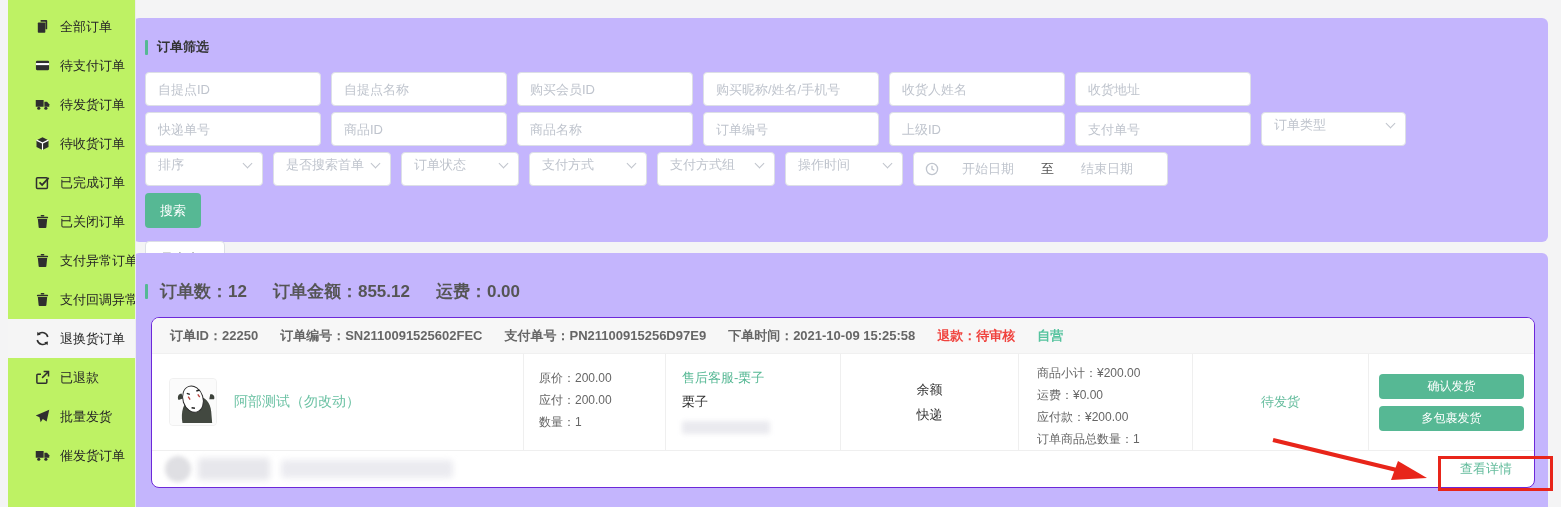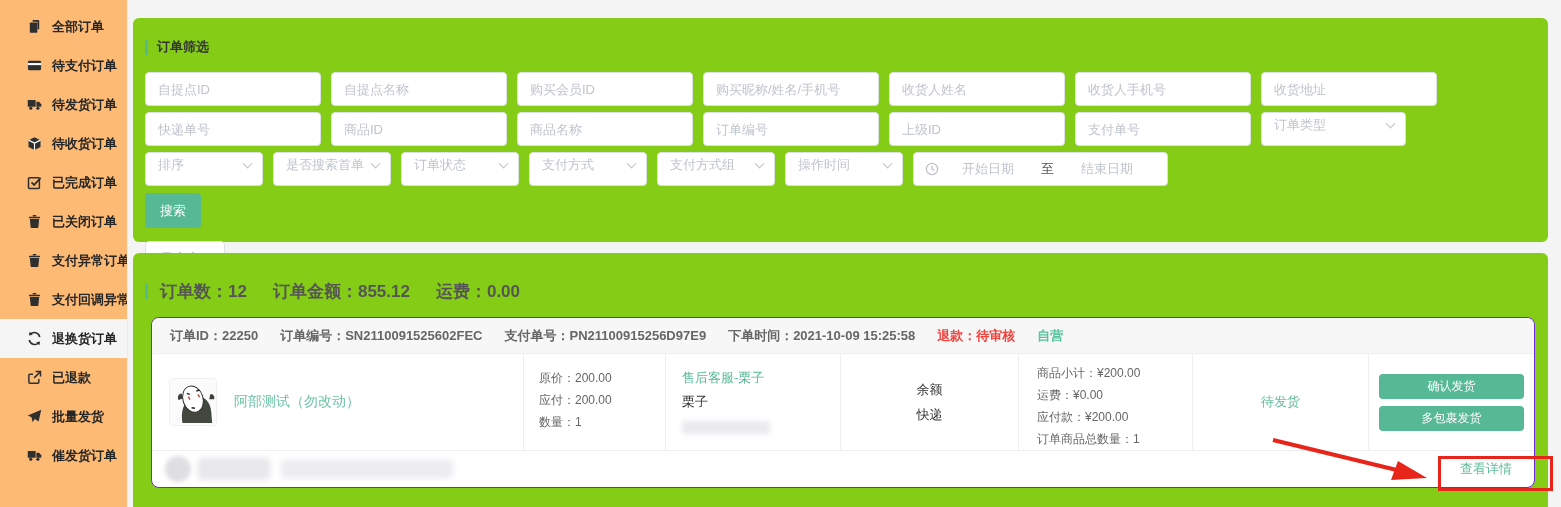--- a/index.html
+++ b/index.html
@@ -5,34 +5,34 @@
   * { margin:0; padding:0; box-sizing:border-box; }
   html,body { width:1561px; height:507px; }
   body {
     position:relative; overflow:hidden;
     background:#f4f4f5;
     font-family:"Liberation Sans","DejaVu Sans",sans-serif;
     color:#333;
   }
   
   .sidebar {
-    position:absolute; left:0; top:0; width:127px; height:507px;
-    background:#fdba74; box-shadow:1px 0 0 #ececee; z-index:3;
-    padding-top:7px; overflow:hidden;font-weight:bold;
+    position:absolute; left:8px; top:0; width:127px; height:507px;
+    background:#bef264; box-shadow:1px 0 0 #ececee; z-index:3;
+    padding-top:7px; overflow:hidden;
   }
   .side-item {
     height:39px; display:flex; align-items:center; gap:10px;
     padding-left:27px; font-size:13px; color:#262626;
     cursor:pointer; white-space:nowrap;
   }
   .side-item.active { background:#f5f5f5; }
   .side-item svg { flex:0 0 auto; }
   
   .main { position:absolute; left:133px; top:0; width:1415px; height:507px; }
-  .card { background:#84cc16; border-radius:6px; position:absolute; left:0; width:1415px; }
+  .card { background:#c4b5fd; border-radius:6px; position:absolute; left:0; width:1415px; }
   .filter-card { top:18px; height:224px; }
   .orders-card { top:253px; height:254px; border-radius:6px 6px 0 0; }
   .sec-title {
     position:absolute; left:12px; top:20px;
     display:flex; align-items:center; gap:9px;
     font-size:13px; font-weight:bold; color:#333;
   }
   .gbar { width:3px; height:15px; background:#56b894; border-radius:1px; }
   .f-row { position:absolute; left:12px; display:flex; gap:10px; }
   .row1 { top:54px; } .row2 { top:94px; } .row3 { top:134px; }
@@ -227,21 +227,20 @@
       <span class="gbar"></span>
       <span>订单筛选</span>
     </div>
 
     <div class="f-row row1">
       <input class="inp" placeholder="自提点ID" style="">
       <input class="inp" placeholder="自提点名称" style="">
       <input class="inp" placeholder="购买会员ID" style="">
       <input class="inp" placeholder="购买昵称/姓名/手机号" style="">
       <input class="inp" placeholder="收货人姓名" style="">
-      <input class="inp" placeholder="收货人手机号" style="">
       <input class="inp" placeholder="收货地址" style="">
     </div>
 
     <div class="f-row row2">
       <input class="inp" placeholder="快递单号" style="">
       <input class="inp" placeholder="商品ID" style="">
       <input class="inp" placeholder="商品名称" style="">
       <input class="inp" placeholder="订单编号" style="">
       <input class="inp" placeholder="上级ID" style="">
       <input class="inp" placeholder="支付单号" style="">

